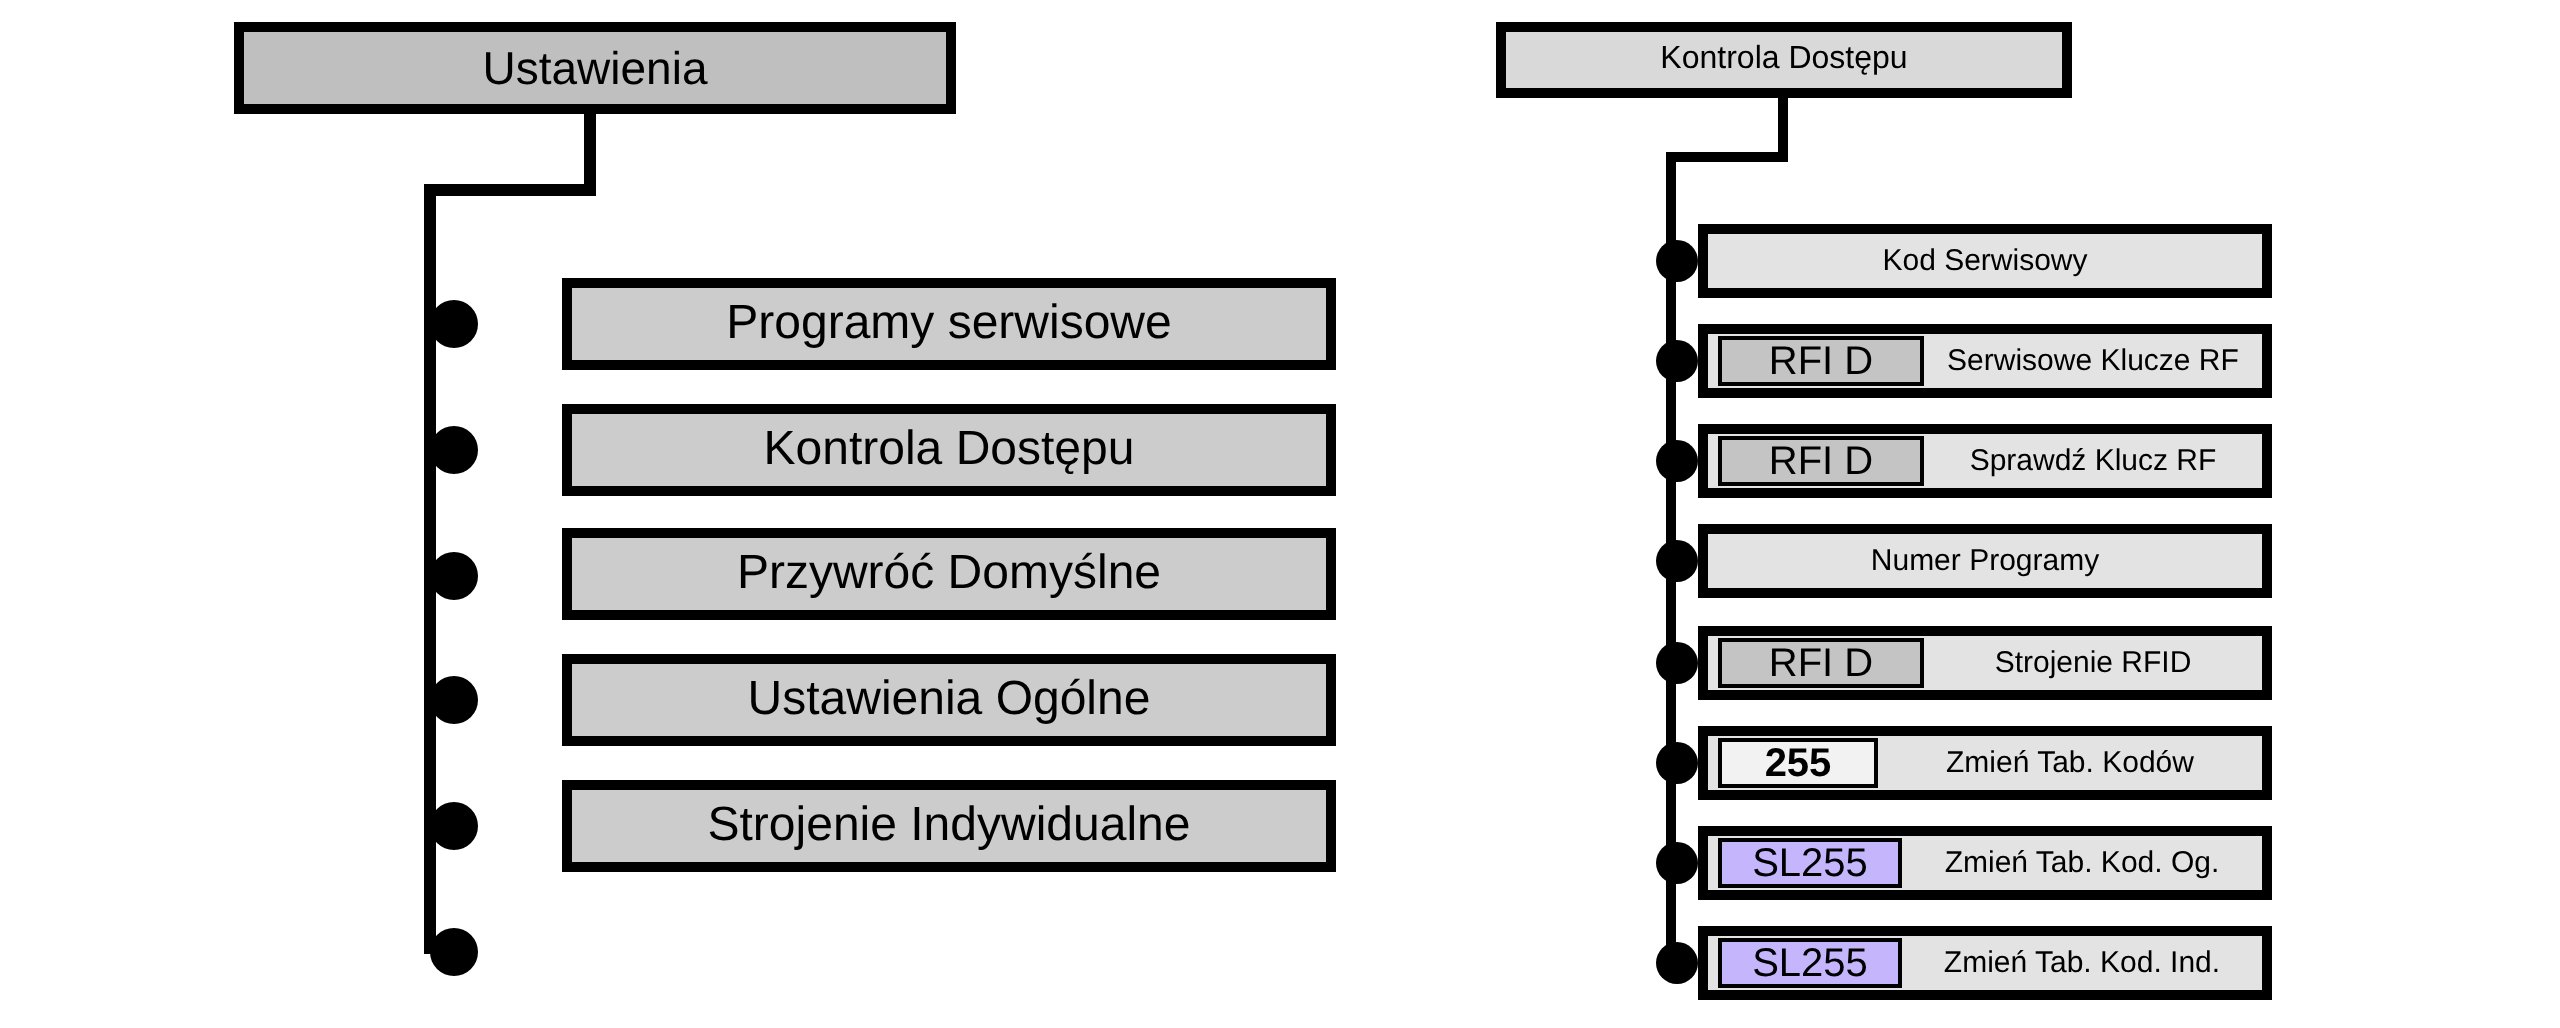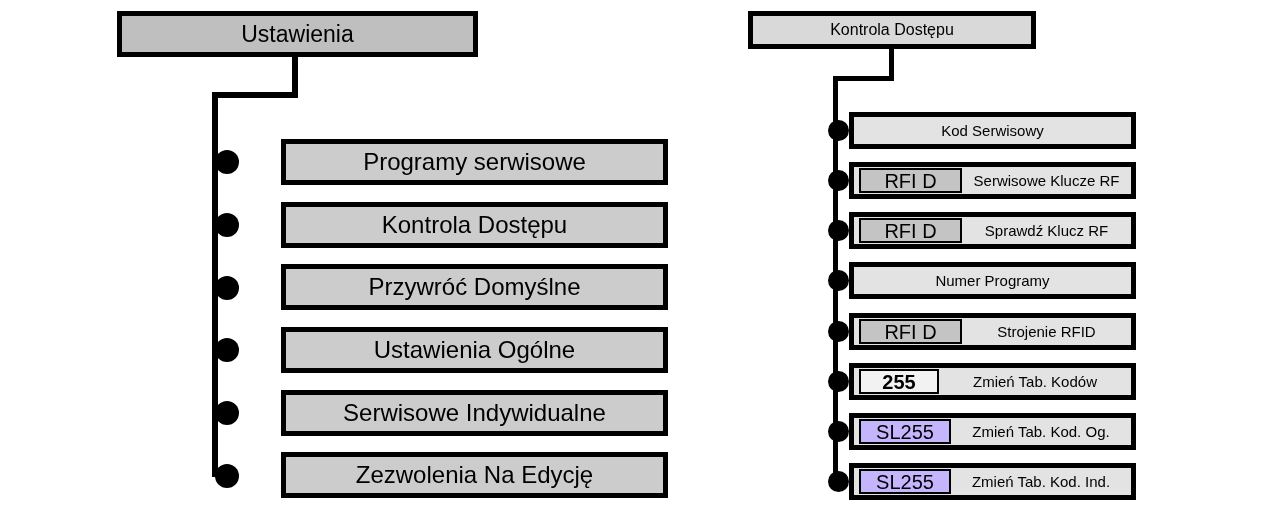--- a/index.html
+++ b/index.html
@@ -98,24 +98,21 @@
   <div class="item l" style="top:202px">
     <span class="row-label">Kontrola Dostępu</span>
   </div>
   <div class="item l" style="top:264px">
     <span class="row-label">Przywróć Domyślne</span>
   </div>
   <div class="item l" style="top:327px">
     <span class="row-label">Ustawienia Ogólne</span>
   </div>
   <div class="item l" style="top:390px">
-    <span class="row-label">Serwisowe Indywidualne</span>
-  </div>
-  <div class="item l" style="top:452px">
-    <span class="row-label">Zezwolenia Na Edycję</span>
+    <span class="row-label">Strojenie Indywidualne</span>
   </div>
 
   <div class="title-box" id="right-title">Kontrola Dostępu</div>
 
   <div class="line" id="r-drop"></div>
   <div class="line" id="r-elbow"></div>
   <div class="line" id="r-spine"></div>
 
   <div class="bullet r" style="top:120px"></div>
   <div class="bullet r" style="top:170px"></div>

